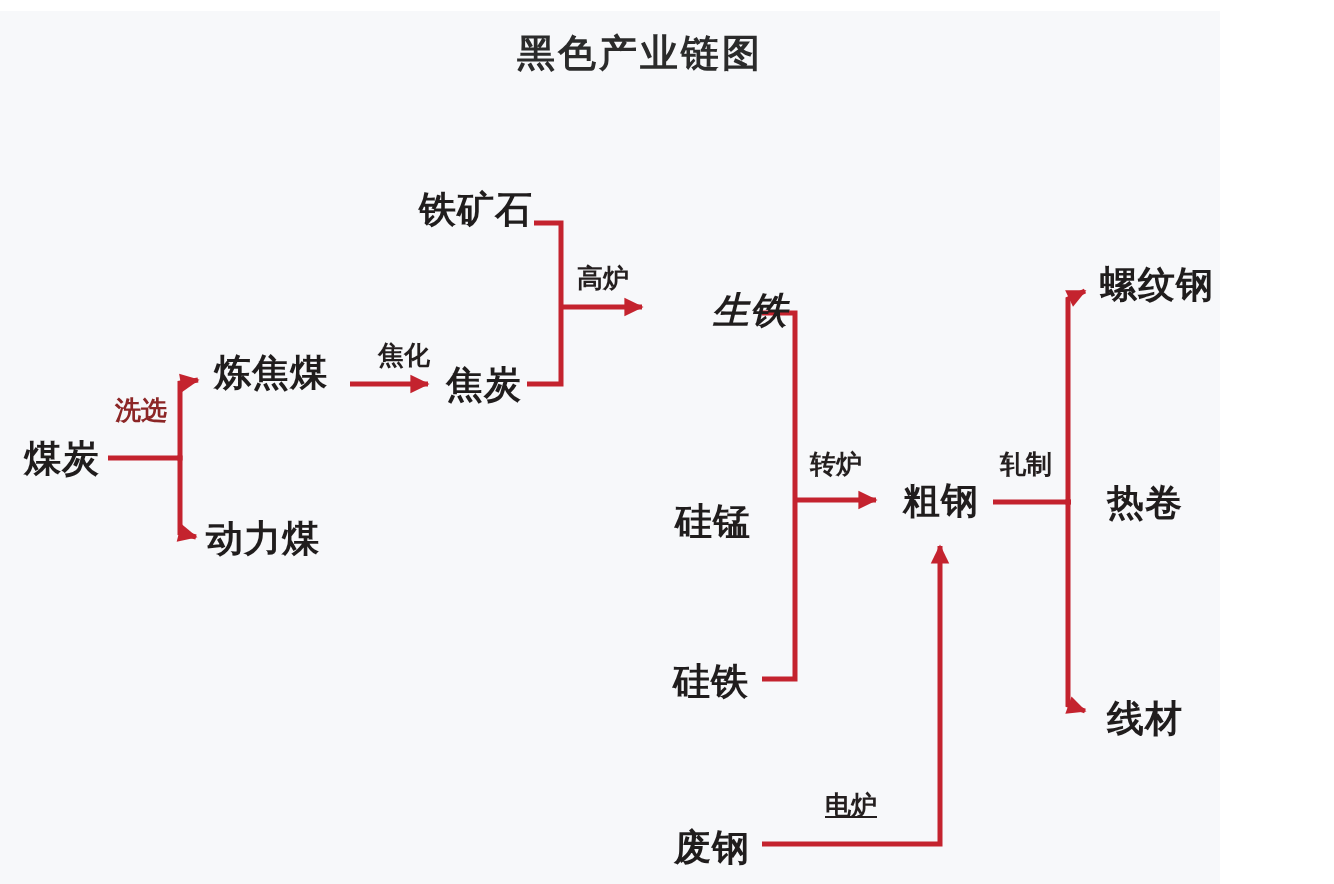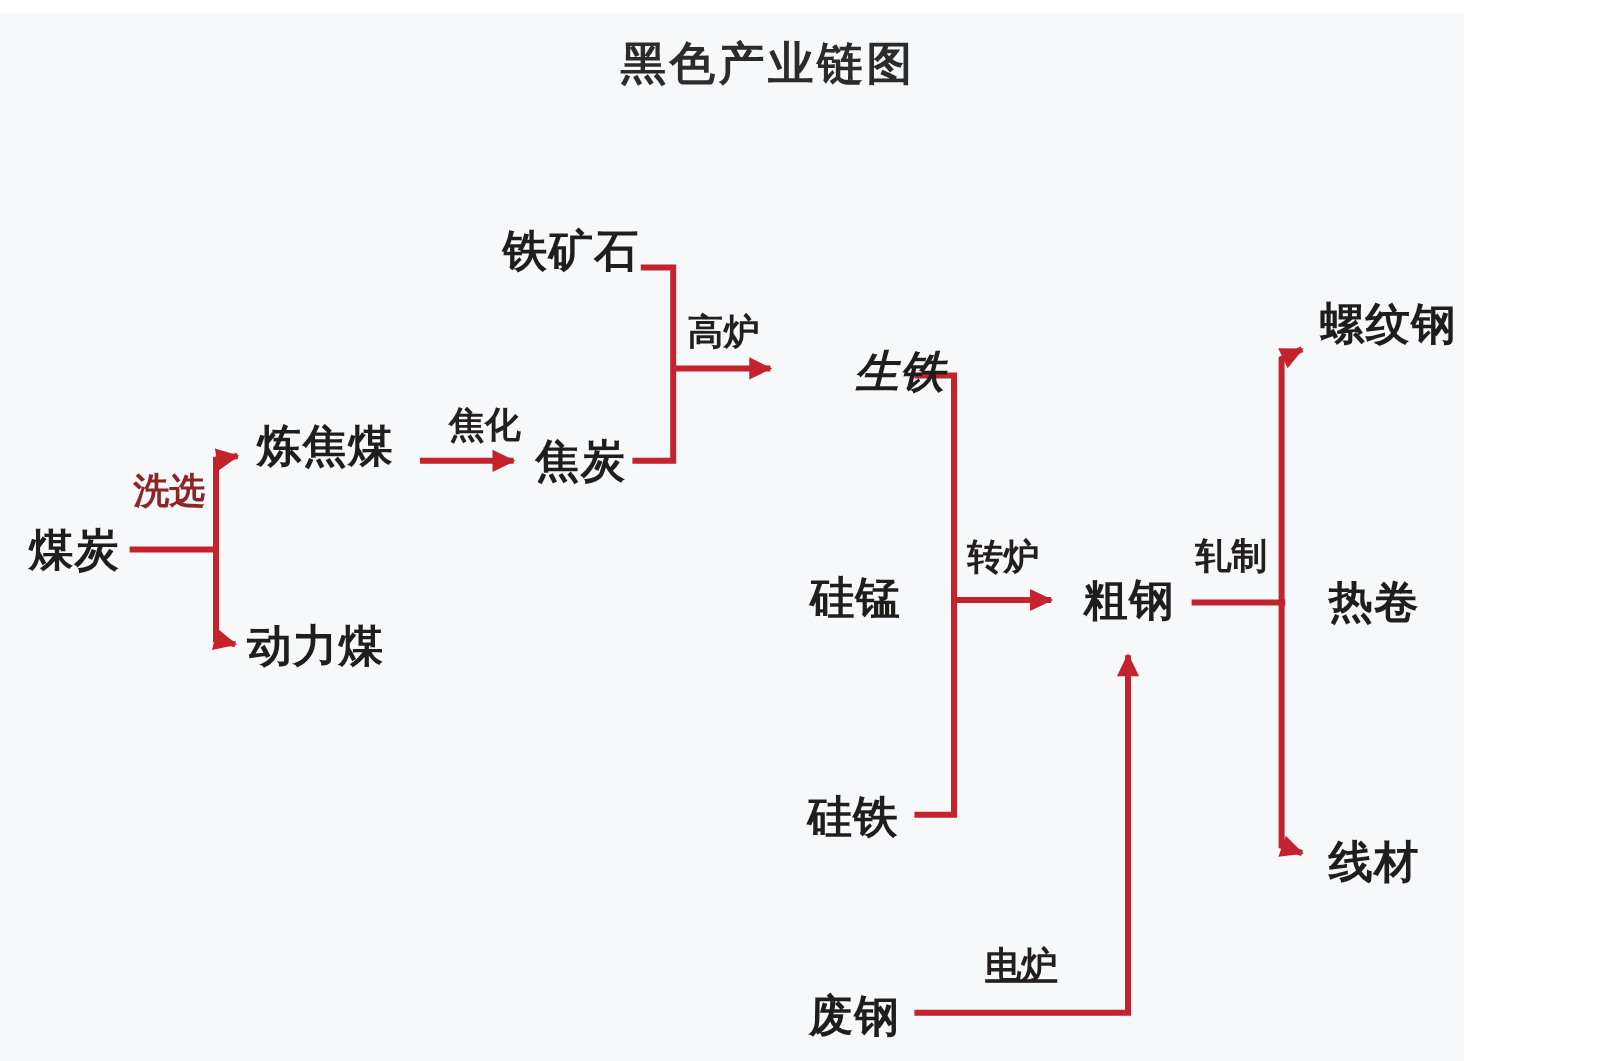--- a/index.html
+++ b/index.html
@@ -42,21 +42,21 @@
     font-weight: 600;
     color: var(--node-text, #201d1d);
     white-space: nowrap;
     line-height: 1;
     letter-spacing: 1px;
   }
   .plabel {
     position: absolute;
     transform: translate(-50%, -50%);
     font-family: "DejaVu Serif", "Liberation Serif", serif;
-    font-size: 30px;
+    font-size: 26px;
     font-weight: 700;
     color: var(--process-text, #241f1f);
     white-space: nowrap;
     line-height: 1;
   }
   .plabel.red {
     color: var(--washing-text, #8c2626);
   }
   .bottom-strip {
     position: absolute;
@@ -96,25 +96,25 @@
     </svg>
 
   <div id="node-layer">
 
   <div class="node" style="left: 62px; top: 447px;">煤炭</div>
       <div class="node" style="left: 271px; top: 361px;">炼焦煤</div>
       <div class="node" style="left: 263px; top: 527px;">动力煤</div>
       <div class="node" style="left: 476px; top: 198px;">铁矿石</div>
       <div class="node" style="left: 484px; top: 373px;">焦炭</div>
       <div class="node" style="left: 750px; top: 299px; font-style: italic;">生铁</div>
-      <div class="node" style="left: 713px; top: 487px; text-align: right;">硅锰</div>
+      <div class="node" style="left: 713px; top: 510px; text-align: right;">硅锰</div>
       <div class="node" style="left: 711px; top: 670px;">硅铁</div>
       <div class="node" style="left: 712px; top: 836px;">废钢</div>
       <div class="node" style="left: 941px; top: 489px;">粗钢</div>
-      <div class="node" style="left: 1157px; top: 259px;">螺纹钢</div>
+      <div class="node" style="left: 1157px; top: 273px;">螺纹钢</div>
       <div class="node" style="left: 1145px; top: 491px;">热卷</div>
       <div class="node" style="left: 1145px; top: 707px;">线材</div>
       <div class="plabel red" style="left: 141px; top: 399px;">洗选</div>
       <div class="plabel" style="left: 404px; top: 344px;">焦化</div>
       <div class="plabel" style="left: 603px; top: 267px;">高炉</div>
       <div class="plabel" style="left: 836px; top: 454px; font-family: Liberation Serif, serif;">转炉</div>
       <div class="plabel" style="left: 1026px; top: 453px;">轧制</div>
       <div class="plabel" style="left: 851px; top: 794px; text-decoration: underline;">电炉</div>
     </div>
 

